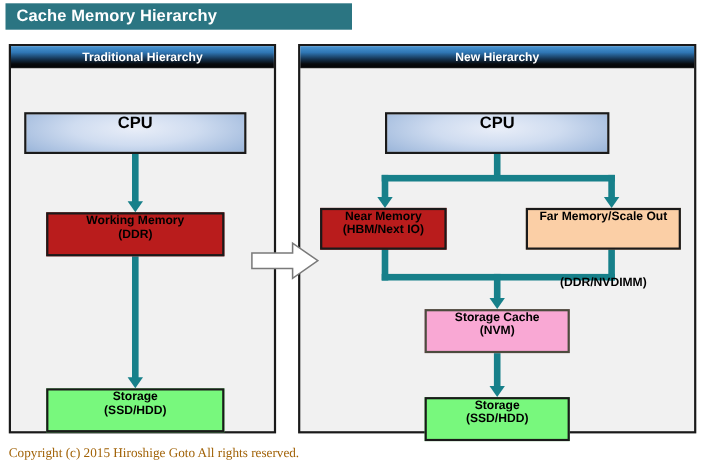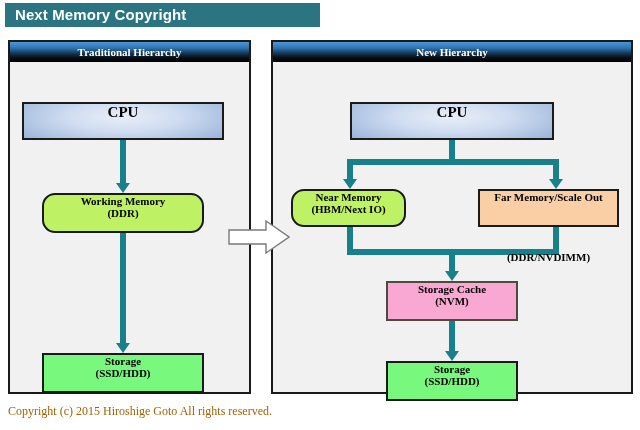--- a/index.html
+++ b/index.html
@@ -32,21 +32,20 @@
     letter-spacing: 0.1px;
     white-space: nowrap;
   }
 
   
   .panel {
     position: absolute;
     background: #f1f1f1;
     border: 2px solid #1a1a1a;
     box-sizing: border-box;
-    font-family: Liberation Serif, serif;
   }
   #panel-traditional {
     left: 8px;
     top: 40px;
     width: 243px;
     height: 354px;
   }
   #panel-new {
     left: 271px;
     top: 40px;
@@ -94,21 +93,21 @@
     z-index: 3;
     white-space: nowrap;
   }
   .node .line2 { font-weight: bold; }
 
   .node-cpu {
     background: radial-gradient(ellipse 85% 130% at 50% 38%, #e9eef8 0%, #cfdcf0 34%, #a9c0e0 64%, #8aa9d2 88%, #7e9cc8 100%);
     font-size: 15px;
     line-height: 16px;
   }
-  .node-mem-dark { background: #bef264; border-radius: 13px; }
+  .node-mem-dark { background: #b91c1c; }
   .node-mem-light { background: #fbcfa6; }
   .node-cache { background: #f9a8d4; border-color: #4c4c3e; }
   .node-storage { background: #78f87d; }
 
   
   .conn {
     position: absolute;
     background: #17808a;
     z-index: 1;
   }
@@ -139,21 +138,21 @@
     top: 404px;
     font-family: "Liberation Serif", serif;
     font-size: 12px;
     color: #a16207;
     white-space: nowrap;
   }
 </style>
 </head>
 <body>
 
-<div id="slide-title">Next Memory Copyright</div>
+<div id="slide-title">Cache Memory Hierarchy</div>
 
 <div class="panel" id="panel-traditional">
   <div class="panel-header">Traditional Hierarchy</div>
 
   <div class="panel-body">
 
     <div class="node node-cpu" style="left:12px; top:40px; width:202px; height:38px;">
       <span>CPU</span>
     </div>
 

